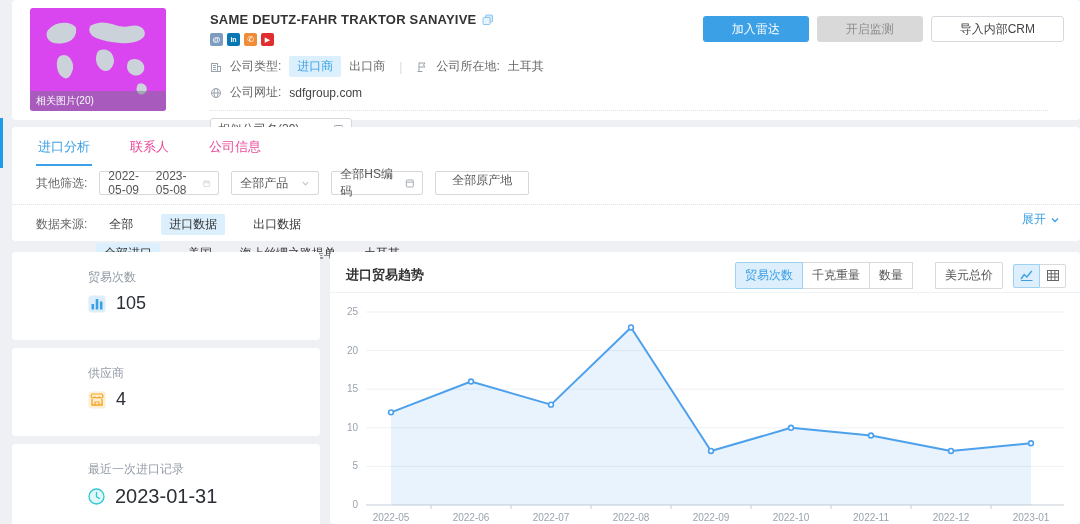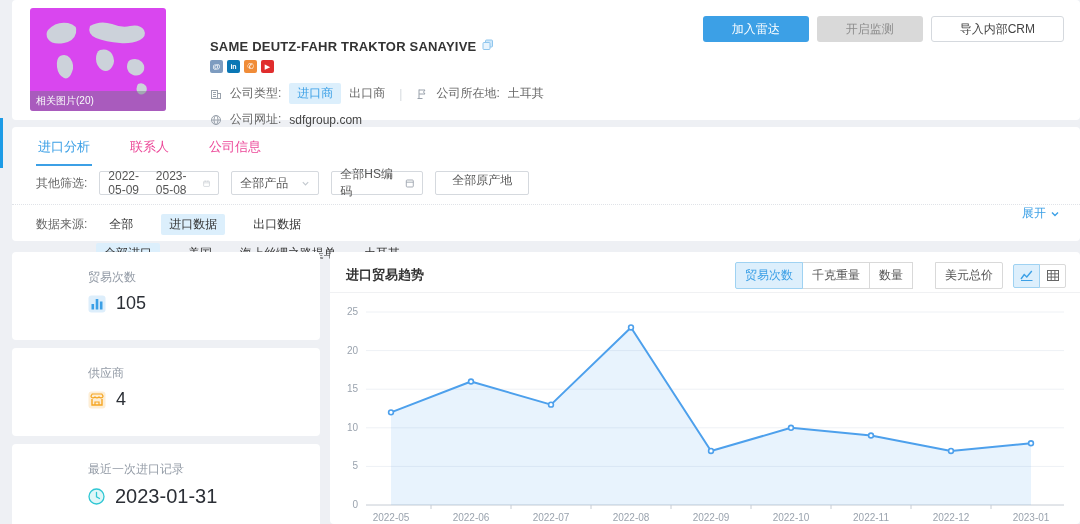--- a/index.html
+++ b/index.html
@@ -10,21 +10,21 @@
 
   
   .left-accent { position:absolute; left:0; top:118px; width:3px; height:50px; background:#1c9be6; }
 
   
   .header-card { left:12px; top:0; width:1068px; height:120px; }
   .photo { position:absolute; left:18px; top:8px; width:136px; height:103px; background:#d946ef; border-radius:3px; overflow:hidden;padding-left:28px; }
   .photo svg.map { position:absolute; inset:0; }
   .photo-label { position:absolute; left:0; right:0; bottom:0; padding:3px 6px; font-size:10px; color:#fafbfc; background:rgba(110,118,128,.45); }
   .company-info { position:absolute; left:198px; top:12px; width:852px; }
-  .company-name-row { display:flex; align-items:flex-start; gap:6px;margin-top:27px; }
+  .company-name-row { display:flex; align-items:center; gap:6px; }
   .company-name { font-size:13px; font-weight:700; color:#333; letter-spacing:.2px; }
   .social-row { display:flex; gap:4px; margin-top:6px; }
   .s-icon { width:13px; height:13px; border-radius:2px; color:#fff; font-size:8px; line-height:13px; text-align:center; font-weight:700; display:inline-block; }
   .s-email { background:#7d9cc0; }
   .s-linkedin { background:#0a77b5; font-size:7px; }
   .s-phone { background:#f08c38; }
   .s-youtube { background:#e02d2d; font-size:7px; }
   .meta-row { display:flex; align-items:center; gap:8px; margin-top:10px; color:#666; }
   .meta-row .sep { color:#d6dade; margin:0 6px; }
   .tag-active { background:#dceffc; color:#3ca0e6; padding:2px 8px; border-radius:2px; }
@@ -48,21 +48,21 @@
   .fbox { height:24px; border:1px solid #d5d9de; border-radius:2px; display:flex; align-items:center; padding:0 8px; gap:8px; color:#555; background:#fff; cursor:pointer; }
   .date-box { width:120px; justify-content:space-between; }
   .sel-product { width:88px; justify-content:space-between; }
   .sel-hs { width:92px; justify-content:space-between; }
   .sel-origin { width:94px; justify-content:space-between;flex-direction:column; }
   .dot-div { border-top:1px dotted #e0e3e8; margin-top:9px; }
   .source-row { display:flex; align-items:center; padding-left:24px; margin-top:9px; }
   .source-row .lbl { color:#666; margin-right:22px; }
   .src-opt { margin-right:28px; color:#333; cursor:pointer; }
   .sub-row { padding-left:84px; margin-top:8px; }
-  .expand-link { position:absolute; right:20px; bottom:19px; color:#3ca0e6; cursor:pointer; display:flex; align-items:center; gap:4px; }
+  .expand-link { position:absolute; right:20px; bottom:13px; color:#3ca0e6; cursor:pointer; display:flex; align-items:center; gap:4px; }
 
   
   .stat-card { left:12px; width:308px; height:88px; }
   .stat-1 { top:252px; } .stat-2 { top:348px; } .stat-3 { top:444px; height:92px; }
   .stat-inner { padding:17px 0 0 76px; }
   .stat-label { color:#939ba6; font-size:12px; }
   .stat-value-row { display:flex; align-items:center; gap:10px; margin-top:7px; }
   .stat-value { font-size:18px; color:#2b2f36; }
 
   

